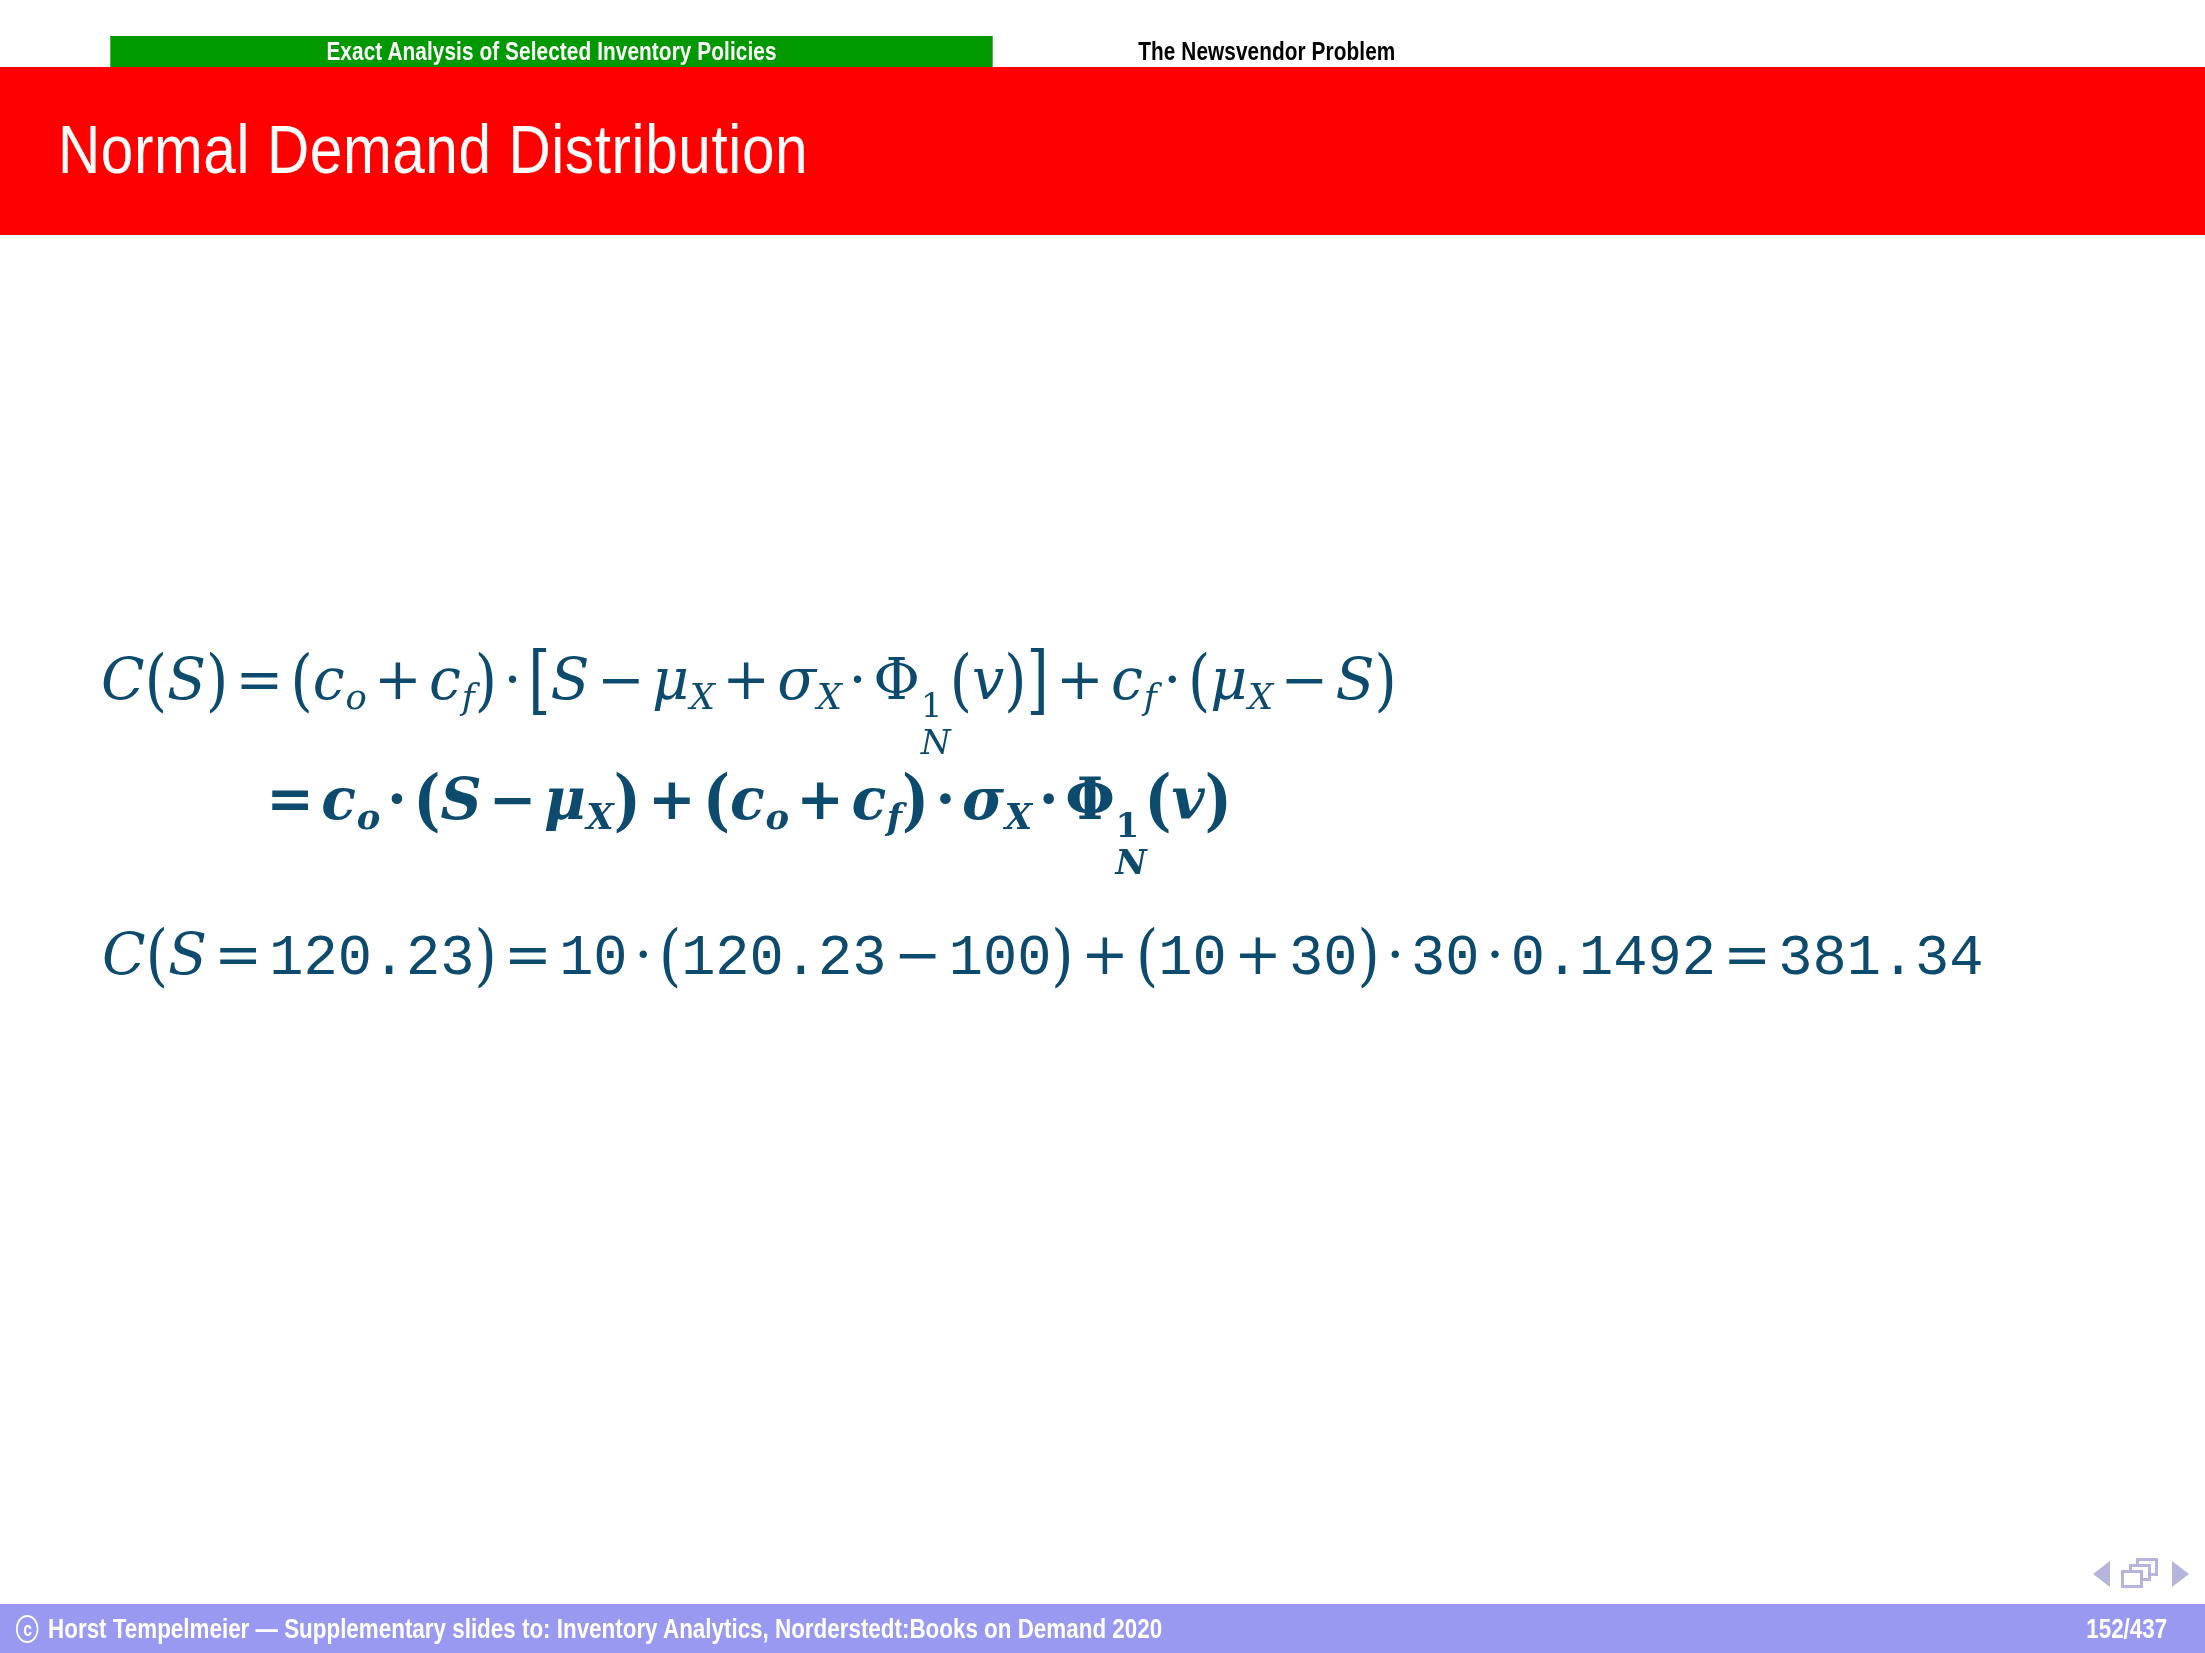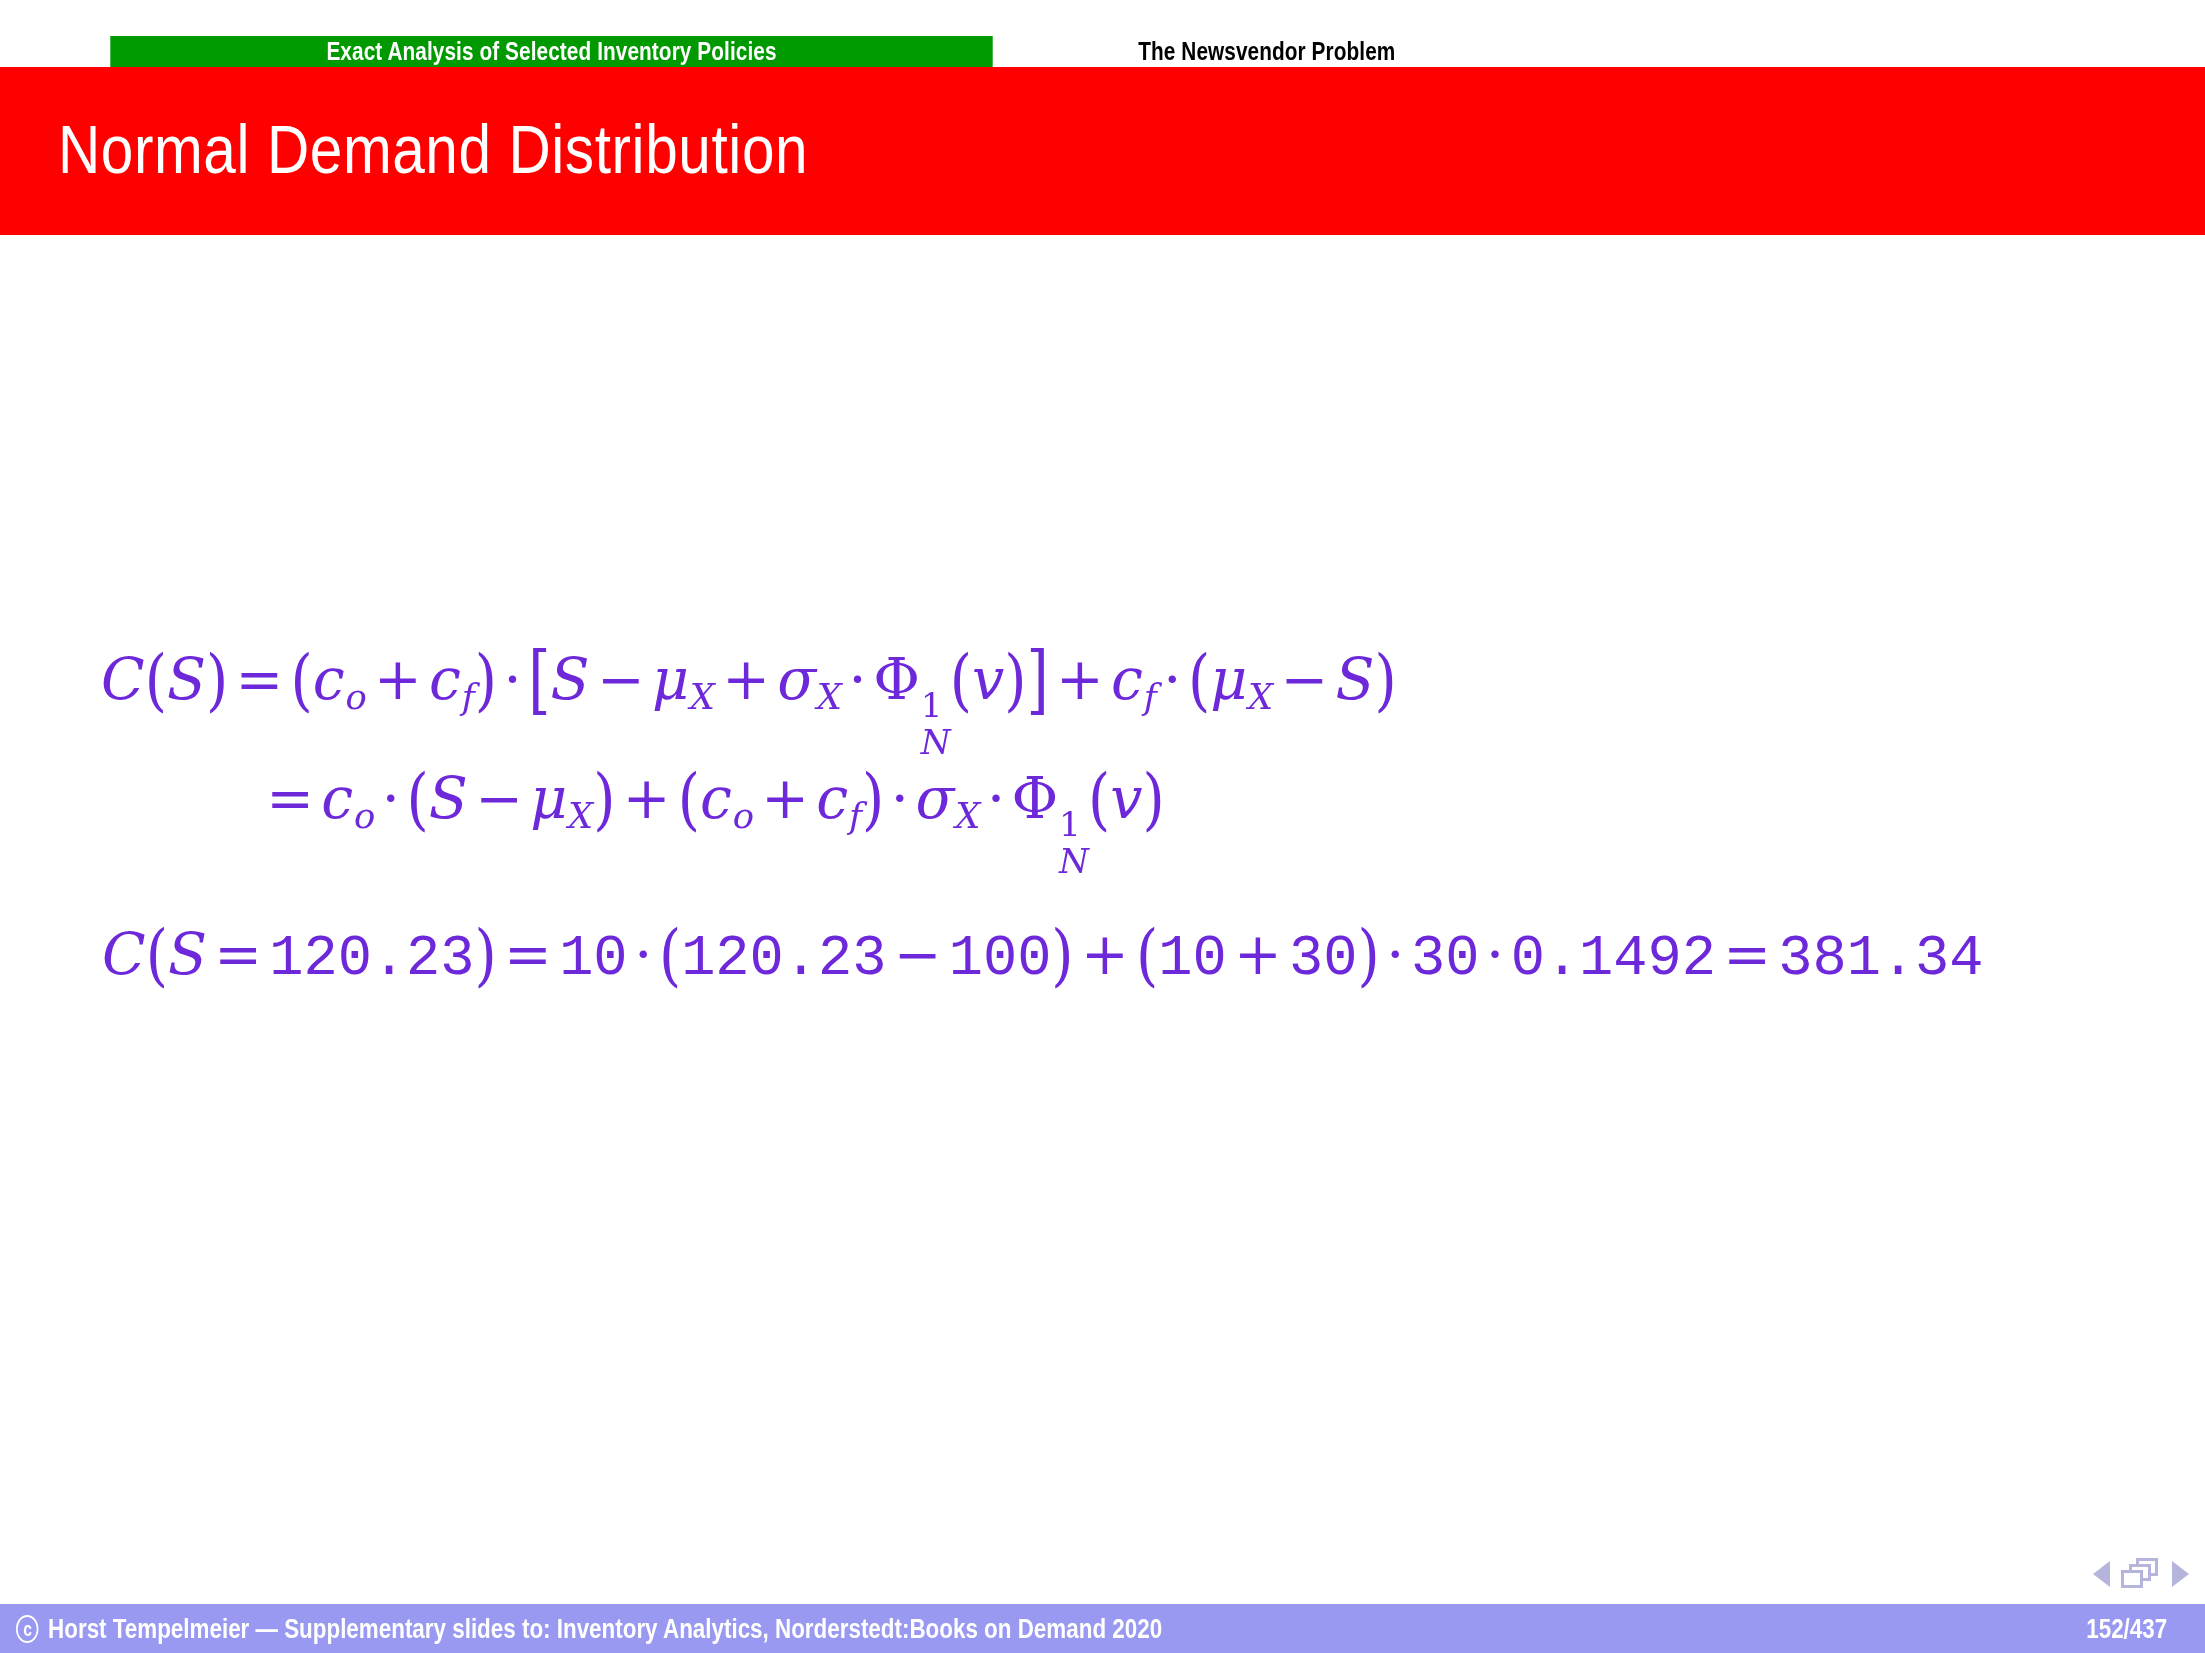--- a/index.html
+++ b/index.html
@@ -89,27 +89,27 @@
   .math-block {
     position: absolute;
     left: 0;
     top: 0;
     width: 2205px;
   }
 
   .mathline {
     position: absolute;
     white-space: nowrap;
-    color: #6d28d9;
+    color: #0c4a6e;
     font-family: "DejaVu Serif", "Liberation Serif", serif;
     font-size: 57px;
     line-height: 67px;
   }
   .mline-1 { left: 101px; top: 410px; }
-  .mline-2 { left: 259px; top: 529px; }
+  .mline-2 { left: 259px; top: 529px; font-weight: bold; }
   .mline-3 { left: 102px; top: 685px; }
 
   
   .mi {            
     font-style: italic;
     font-family: "DejaVu Serif", "Liberation Serif", serif;
   }
   .mu {            
     font-style: normal;
     font-family: Liberation Mono, monospace;

